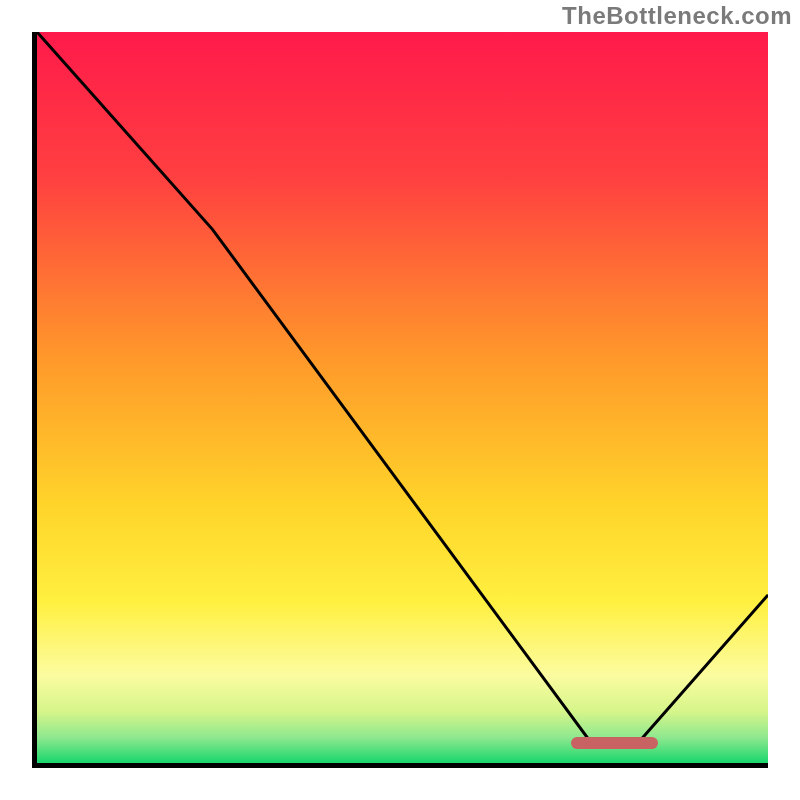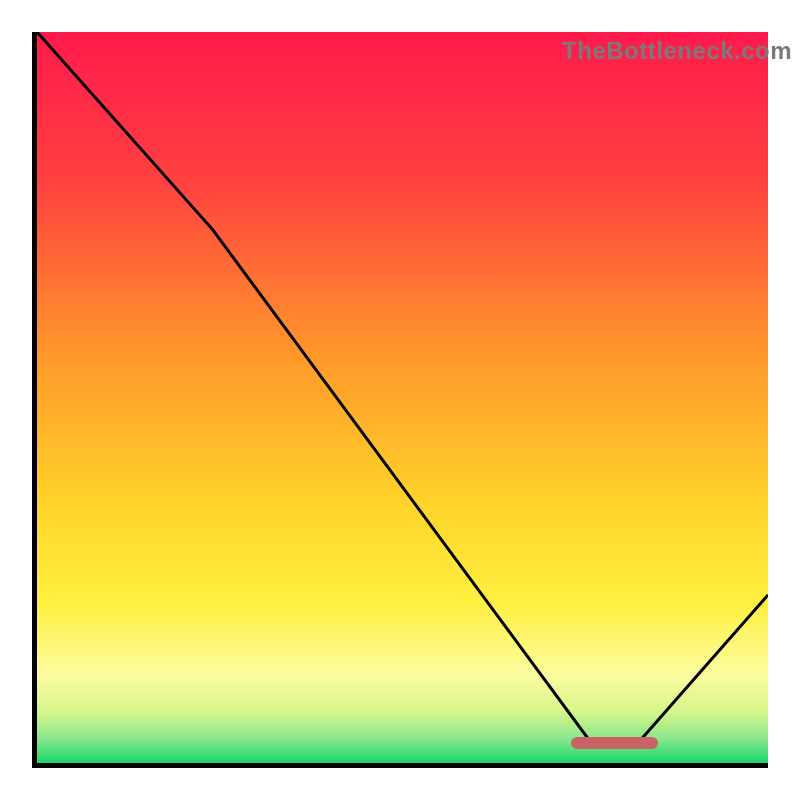--- a/index.html
+++ b/index.html
@@ -13,21 +13,20 @@
   }
   .watermark {
     position: absolute;
     top: 2px;
     right: 8px;
     font-size: 24px;
     font-weight: bold;
     color: #7a7a7a;
     z-index: 10;
     letter-spacing: 0.5px;
-    margin-top: 35px;
   }
   .plot {
     position: absolute;
     left: 32px;
     top: 32px;
     width: 736px;
     height: 736px;
     border-left: 5px solid #000;
     border-bottom: 5px solid #000;
     box-sizing: border-box;

